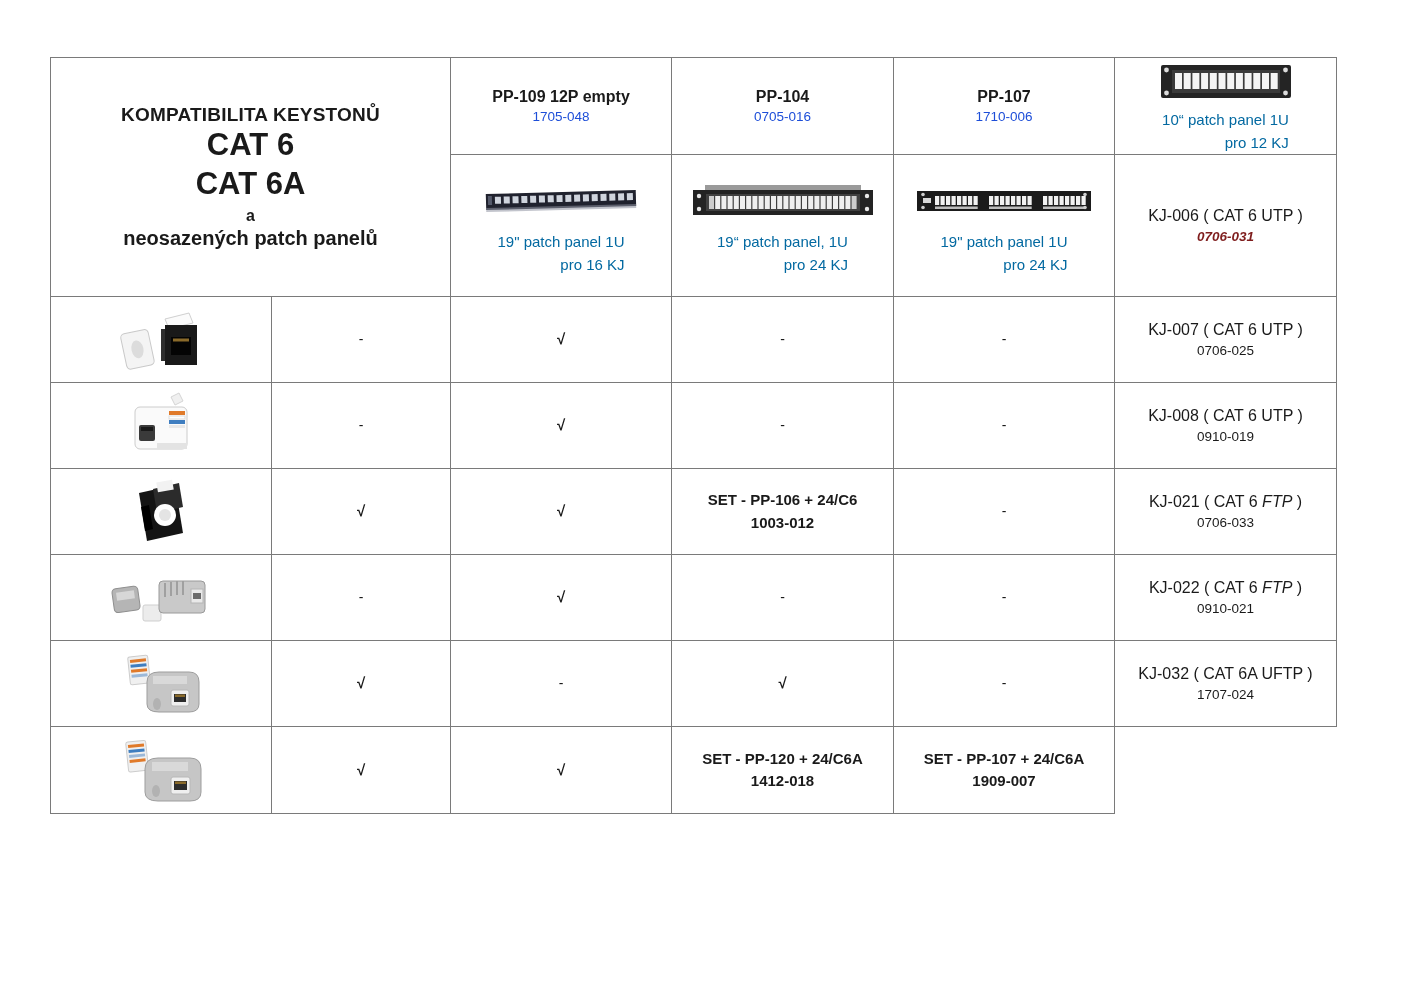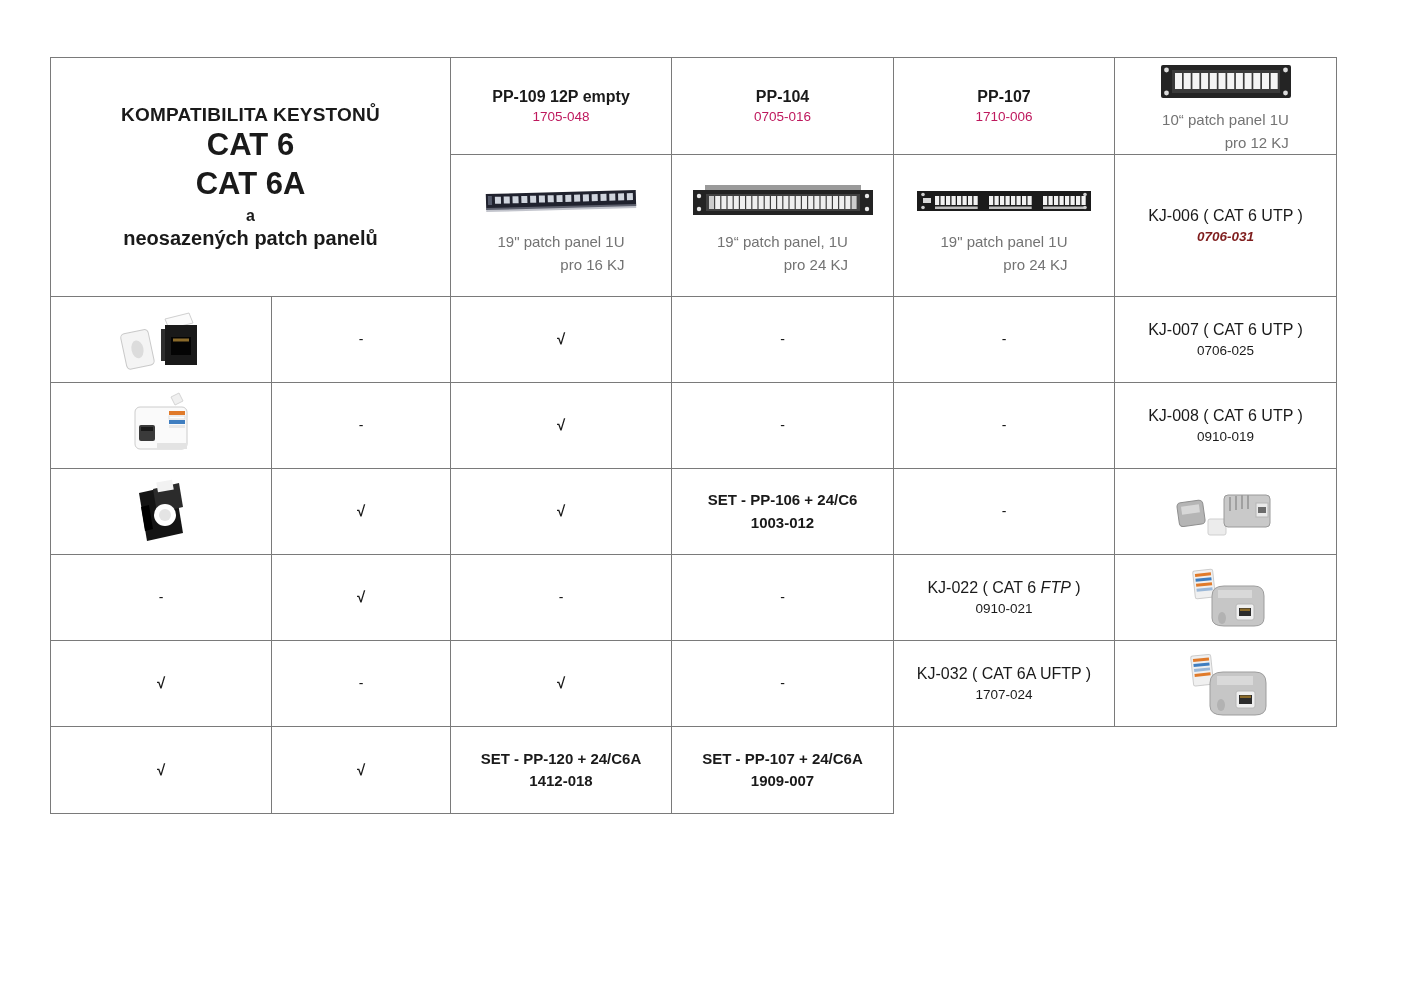--- a/index.html
+++ b/index.html
@@ -18,23 +18,23 @@
     border-right:1px solid #7a7a7a; border-bottom:1px solid #7a7a7a;
     display:flex; flex-direction:column; align-items:center; justify-content:center;
     text-align:right; overflow:hidden; box-sizing:border-box;
   }
   .title-cell { grid-column:1/3; grid-row:1/3; padding:6px; }
   .t1 { font-weight:700; font-size:19px; letter-spacing:.2px; }
   .t-big { font-weight:700; font-size:31px; line-height:1.25; }
   .t-a { font-weight:700; font-size:16px; margin-top:4px; }
   .t5 { font-weight:700; font-size:20px; margin-top:2px; }
   .colname { font-weight:700; font-size:16px; }
-  .colcode { font-size:13.5px; margin-top:3px; color:#be185d; }
+  .colcode { font-size:13.5px; margin-top:3px; color:#1d4ed8; }
   .imgwrap { height:52px; display:flex; align-items:center; justify-content:center; }
-  .desc { font-size:15px; line-height:1.5; color:#737373; margin-top:4px; }
+  .desc { font-size:15px; line-height:1.5; color:#0369a1; margin-top:4px; }
   .rowlabel .rname { font-weight:400; font-size:16px; }
   .rowlabel .rcode { font-size:13.5px; margin-top:4px; }
   .rcode.code-blue { color:#7f1d1d; font-weight:700; font-style:italic; }
   .em { font-style:italic; }
   .vline { font-weight:700; font-size:15px; line-height:1.5; min-height:0; }
   .vline:empty { display:none; }
   .vline.dash { font-weight:400; font-size:14px; line-height:1.1; }
   svg { display:block; }
 </style>
 </head>
@@ -306,20 +306,24 @@
         <div class="vline">√</div>
       </div>
     <div class="cell">
         <div class="vline">SET - PP-106 + 24/C6</div>
         <div class="vline">1003-012</div>
       </div>
     <div class="cell">
         <div class="vline dash">-</div>
       </div>
 
+    <div class="cell rowlabel">
+      <div class="rname"><span>KJ-021 ( CAT 6 </span><span class="em">FTP</span><span> )</span></div>
+      <div class="rcode">0706-033</div>
+    </div>
     <div class="cell">
       <svg width="116" height="70" viewBox="0 0 116 70">
         <g transform="rotate(-8 26 36)">
           <rect x="10" y="24" width="26" height="24" rx="4" fill="#b5b5b5" stroke="#8f8f8f"></rect>
           <rect x="14" y="28" width="18" height="8" fill="#d7d7d7"></rect>
         </g>
         <rect x="40" y="42" width="18" height="16" rx="2" fill="#ececec" stroke="#cfcfcf"></rect>
         <g>
           <rect x="56" y="18" width="46" height="32" rx="4" fill="#c9c9c9" stroke="#9a9a9a"></rect>
           <g stroke="#a0a0a0" stroke-width="2">

